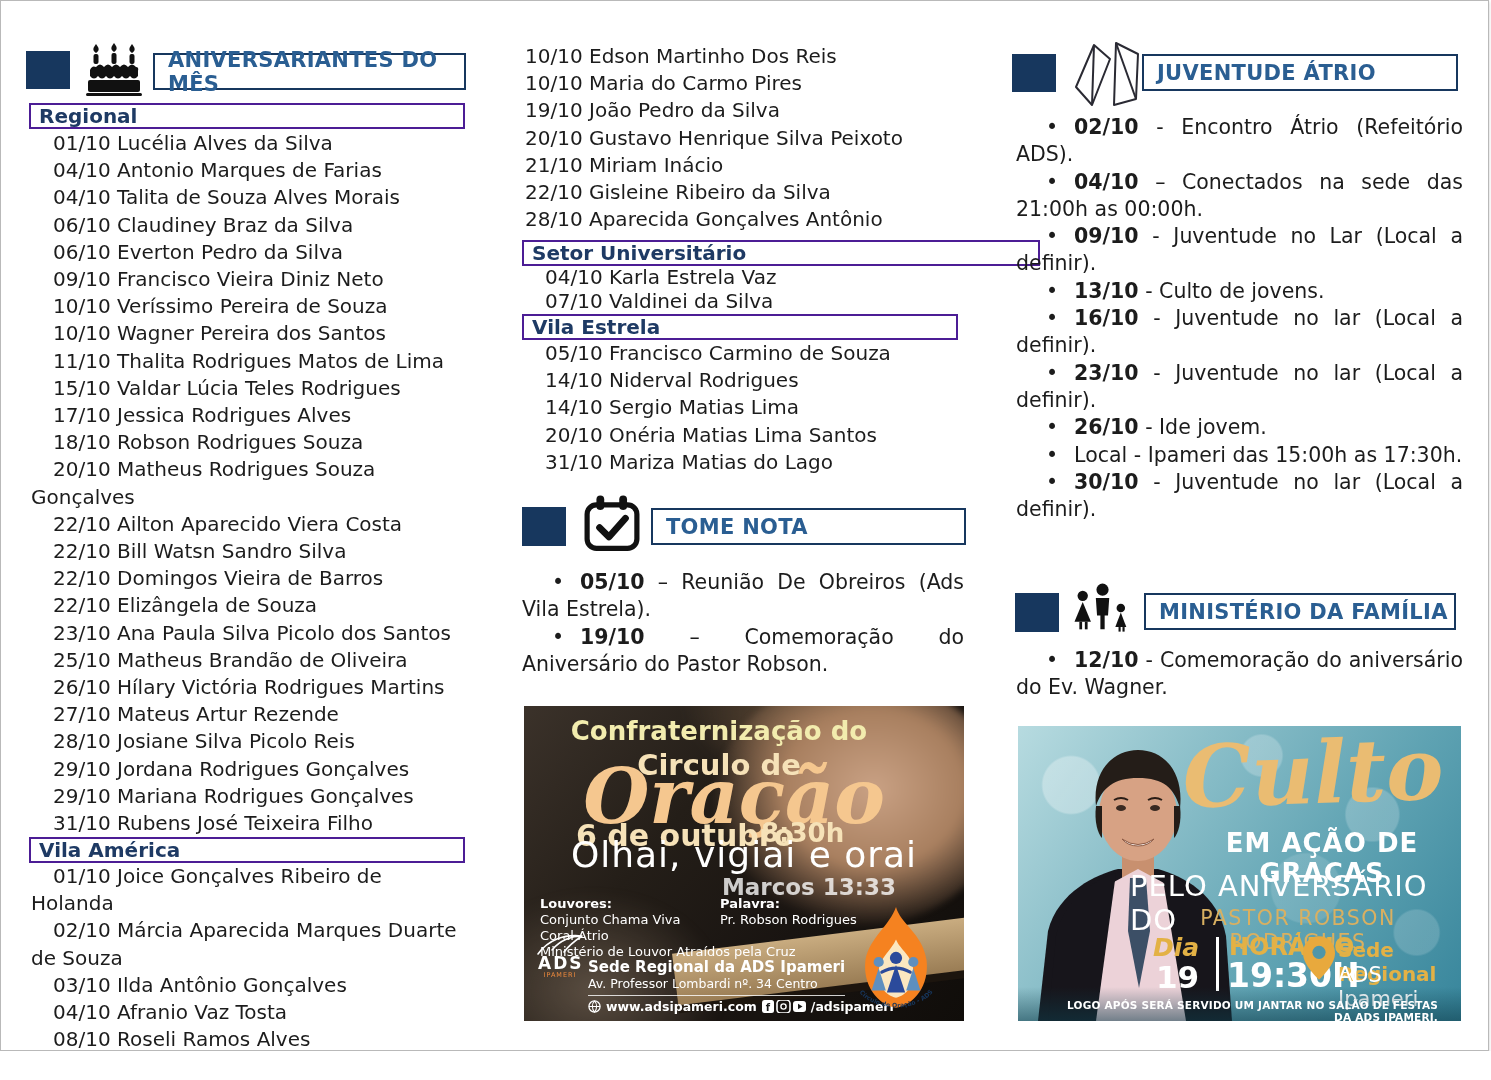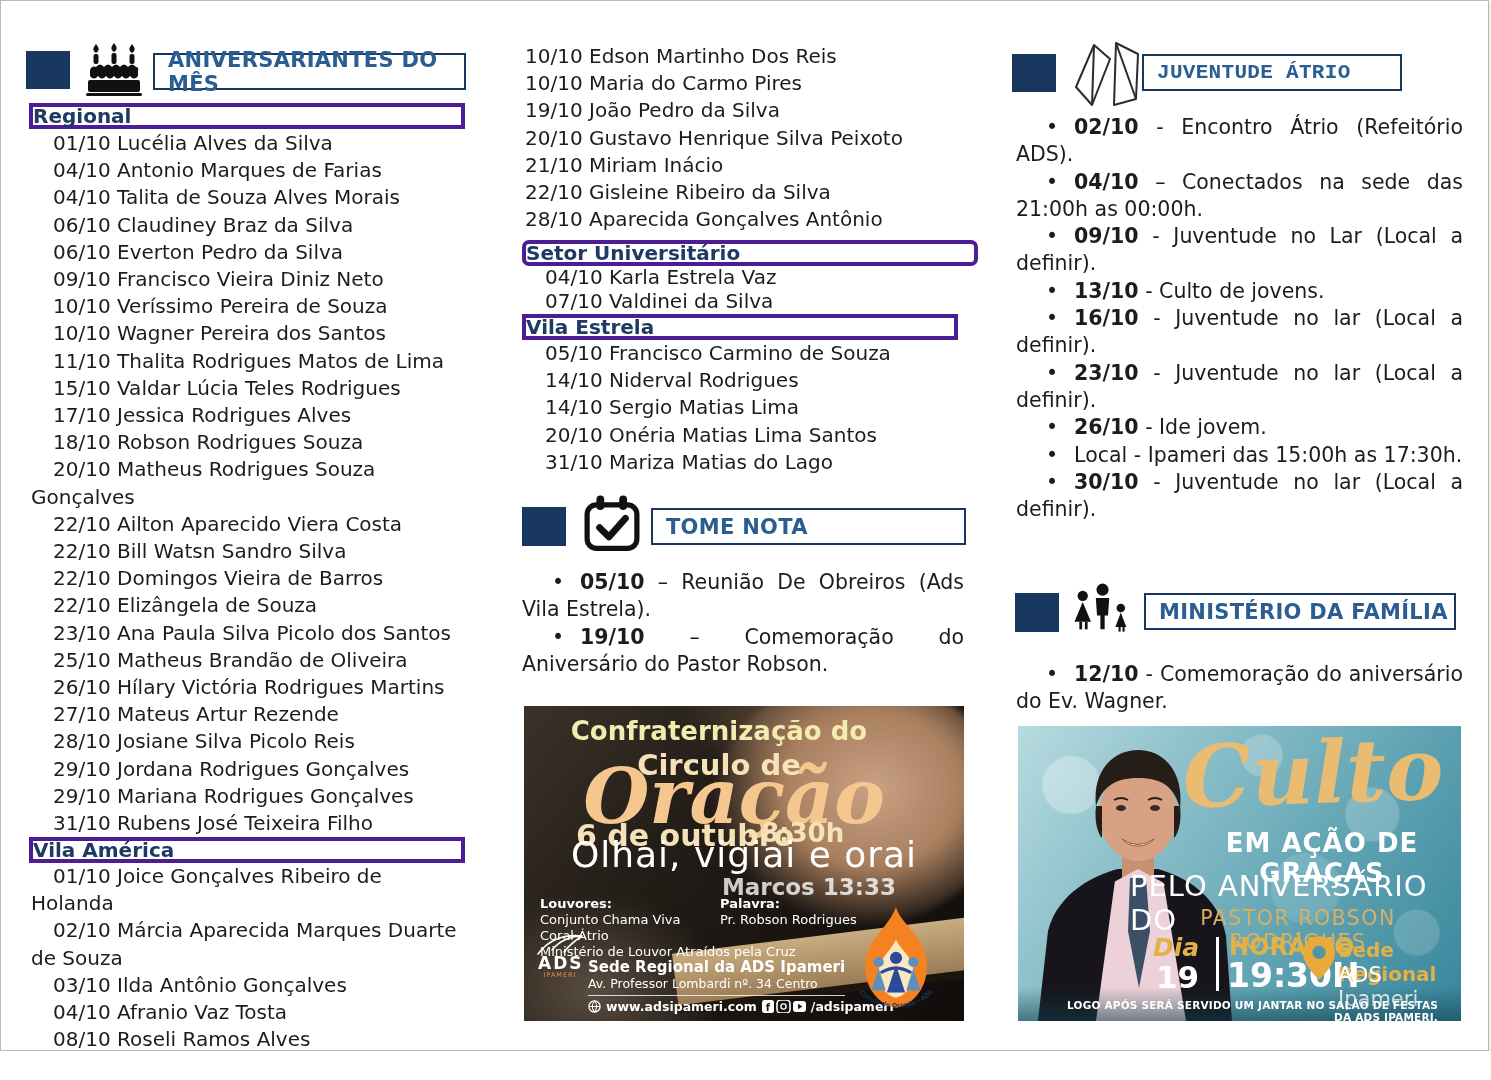--- a/index.html
+++ b/index.html
@@ -10,22 +10,22 @@
     font-family:"DejaVu Sans","Liberation Sans",sans-serif;color:#1c1c1c;
   }
   .abs{position:absolute;}
   .hdr-square{position:absolute;width:44px;height:38px;background:#17375E;}
   .title-box{
     position:absolute;height:37px;border:2px solid #17375E;box-sizing:border-box;
     display:flex;align-items:center;padding-left:13px;
     color:#2A5E92;font-weight:bold;font-size:21px;letter-spacing:.3px;background:#fff;
   }
   .section-box{
-    position:absolute;height:26px;border:4px solid #4c1d95;box-sizing:border-box;
-    display:flex;align-items:center;background:#fff;
+    position:absolute;height:26px;border:2px solid #4c1d95;box-sizing:border-box;
+    display:flex;align-items:center;padding-left:8px;background:#fff;
     color:#1E3A64;font-weight:bold;font-size:20px;
   }
   .entry-list{position:absolute;font-size:20px;}
   .entry-list .list-entry{text-indent:22px;line-height:27.2px;white-space:normal;}
   .lh-tight .list-entry{line-height:23.5px;}
   .bullets{position:absolute;font-size:20.5px;line-height:27.3px;text-align:justify;}
   .bullet-item{text-indent:30px;}
   .b-dot{margin-right:16px;}
   .b-date{font-weight:bold;margin-top:24px;}
   .b-date.plain{font-weight:normal;}
@@ -173,21 +173,21 @@
   <div class="entry-list" style="left:502px;top:42px;width:440px;">
       <div class="list-entry">10/10 Edson Martinho Dos Reis</div>
       <div class="list-entry">10/10 Maria do Carmo Pires</div>
       <div class="list-entry">19/10 João Pedro da Silva</div>
       <div class="list-entry">20/10 Gustavo Henrique Silva Peixoto</div>
       <div class="list-entry">21/10 Miriam Inácio</div>
       <div class="list-entry">22/10 Gisleine Ribeiro da Silva</div>
       <div class="list-entry">28/10 Aparecida Gonçalves Antônio</div>
     </div>
 
-  <div class="section-box" style="left:521px;top:239px;width:456px;border-radius:7px;">
+  <div class="section-box" style="left:521px;top:239px;width:518px;">
     <span>Setor Universitário</span>
   </div>
   <div class="entry-list lh-tight" style="left:522px;top:265px;width:440px;">
       <div class="list-entry">04/10 Karla Estrela Vaz</div>
       <div class="list-entry">07/10 Valdinei da Silva</div>
     </div>
 
   <div class="section-box" style="left:521px;top:313px;width:436px;">
     <span>Vila Estrela</span>
   </div>
@@ -290,21 +290,21 @@
   <div class="icon-box" style="left:1063px;top:38px;">
     <svg width="80" height="70" viewBox="0 0 80 70">
       <g fill="none" stroke="#2a2a33" stroke-width="2" stroke-linejoin="round">
         <path d="M30 6 L12 48 L28 66 L46 20 Z"></path>
         <path d="M30 6 L28 66"></path>
         <path d="M52 4 L74 15 L72 60 L50 66 Z"></path>
         <path d="M52 4 L72 60"></path>
       </g>
     </svg>
   </div>
-  <div class="title-box" style="left:1141px;top:53px;width:260px;font-family:Liberation Mono, monospace;">
+  <div class="title-box" style="left:1141px;top:53px;width:316px;">
     <span>JUVENTUDE ÁTRIO</span>
   </div>
   <div class="bullets" style="left:1015px;top:113px;width:447px;">
       <div class="bullet-item"><span class="b-dot">•</span><span class="b-date">02/10</span><span class="b-rest"> - Encontro Átrio (Refeitório ADS).</span></div>
       <div class="bullet-item"><span class="b-dot">•</span><span class="b-date">04/10</span><span class="b-rest"> – Conectados na sede das 21:00h as 00:00h.</span></div>
       <div class="bullet-item"><span class="b-dot">•</span><span class="b-date">09/10</span><span class="b-rest"> - Juventude no Lar (Local a definir).</span></div>
       <div class="bullet-item"><span class="b-dot">•</span><span class="b-date">13/10</span><span class="b-rest"> - Culto de jovens.</span></div>
       <div class="bullet-item"><span class="b-dot">•</span><span class="b-date">16/10</span><span class="b-rest"> - Juventude no lar (Local a definir).</span></div>
       <div class="bullet-item"><span class="b-dot">•</span><span class="b-date">23/10</span><span class="b-rest"> - Juventude no lar (Local a definir).</span></div>
       <div class="bullet-item"><span class="b-dot">•</span><span class="b-date">26/10</span><span class="b-rest"> - Ide jovem.</span></div>
@@ -325,21 +325,21 @@
         <circle cx="34" cy="16" r="2.8"></circle>
         <path d="M34 19 L30.4 28.5 L37.6 28.5 Z"></path>
         <rect x="32.5" y="28.5" width="1.4" height="3"></rect>
         <rect x="35.1" y="28.5" width="1.4" height="3"></rect>
       </g>
     </svg>
   </div>
   <div class="title-box" style="left:1143px;top:592px;width:312px;">
     <span>MINISTÉRIO DA FAMÍLIA</span>
   </div>
-  <div class="bullets" style="left:1015px;top:660px;width:447px;">
+  <div class="bullets" style="left:1015px;top:646px;width:447px;">
       <div class="bullet-item"><span class="b-dot">•</span><span class="b-date">12/10</span><span class="b-rest"> - Comemoração do aniversário do Ev. Wagner.</span></div>
     </div>
 
   <div class="poster2">
     <div class="p2-bokeh"></div>
     <svg class="abs" style="left:0;top:0;" width="240" height="295" viewBox="0 0 240 295">
       <path d="M20 295 L30 205 C40 165 80 148 100 143 L140 143 C165 150 200 168 208 210 L214 295 Z" fill="#17151b"></path>
       <path d="M104 120 h32 v38 h-32 Z" fill="#c8906f"></path>
       <path d="M70 170 L120 143 L170 170 L170 295 L70 295 Z" fill="#ecd2d8"></path>
       <path d="M112 152 L128 152 L132 205 L121 262 L110 205 Z" fill="#3c4f66"></path>

